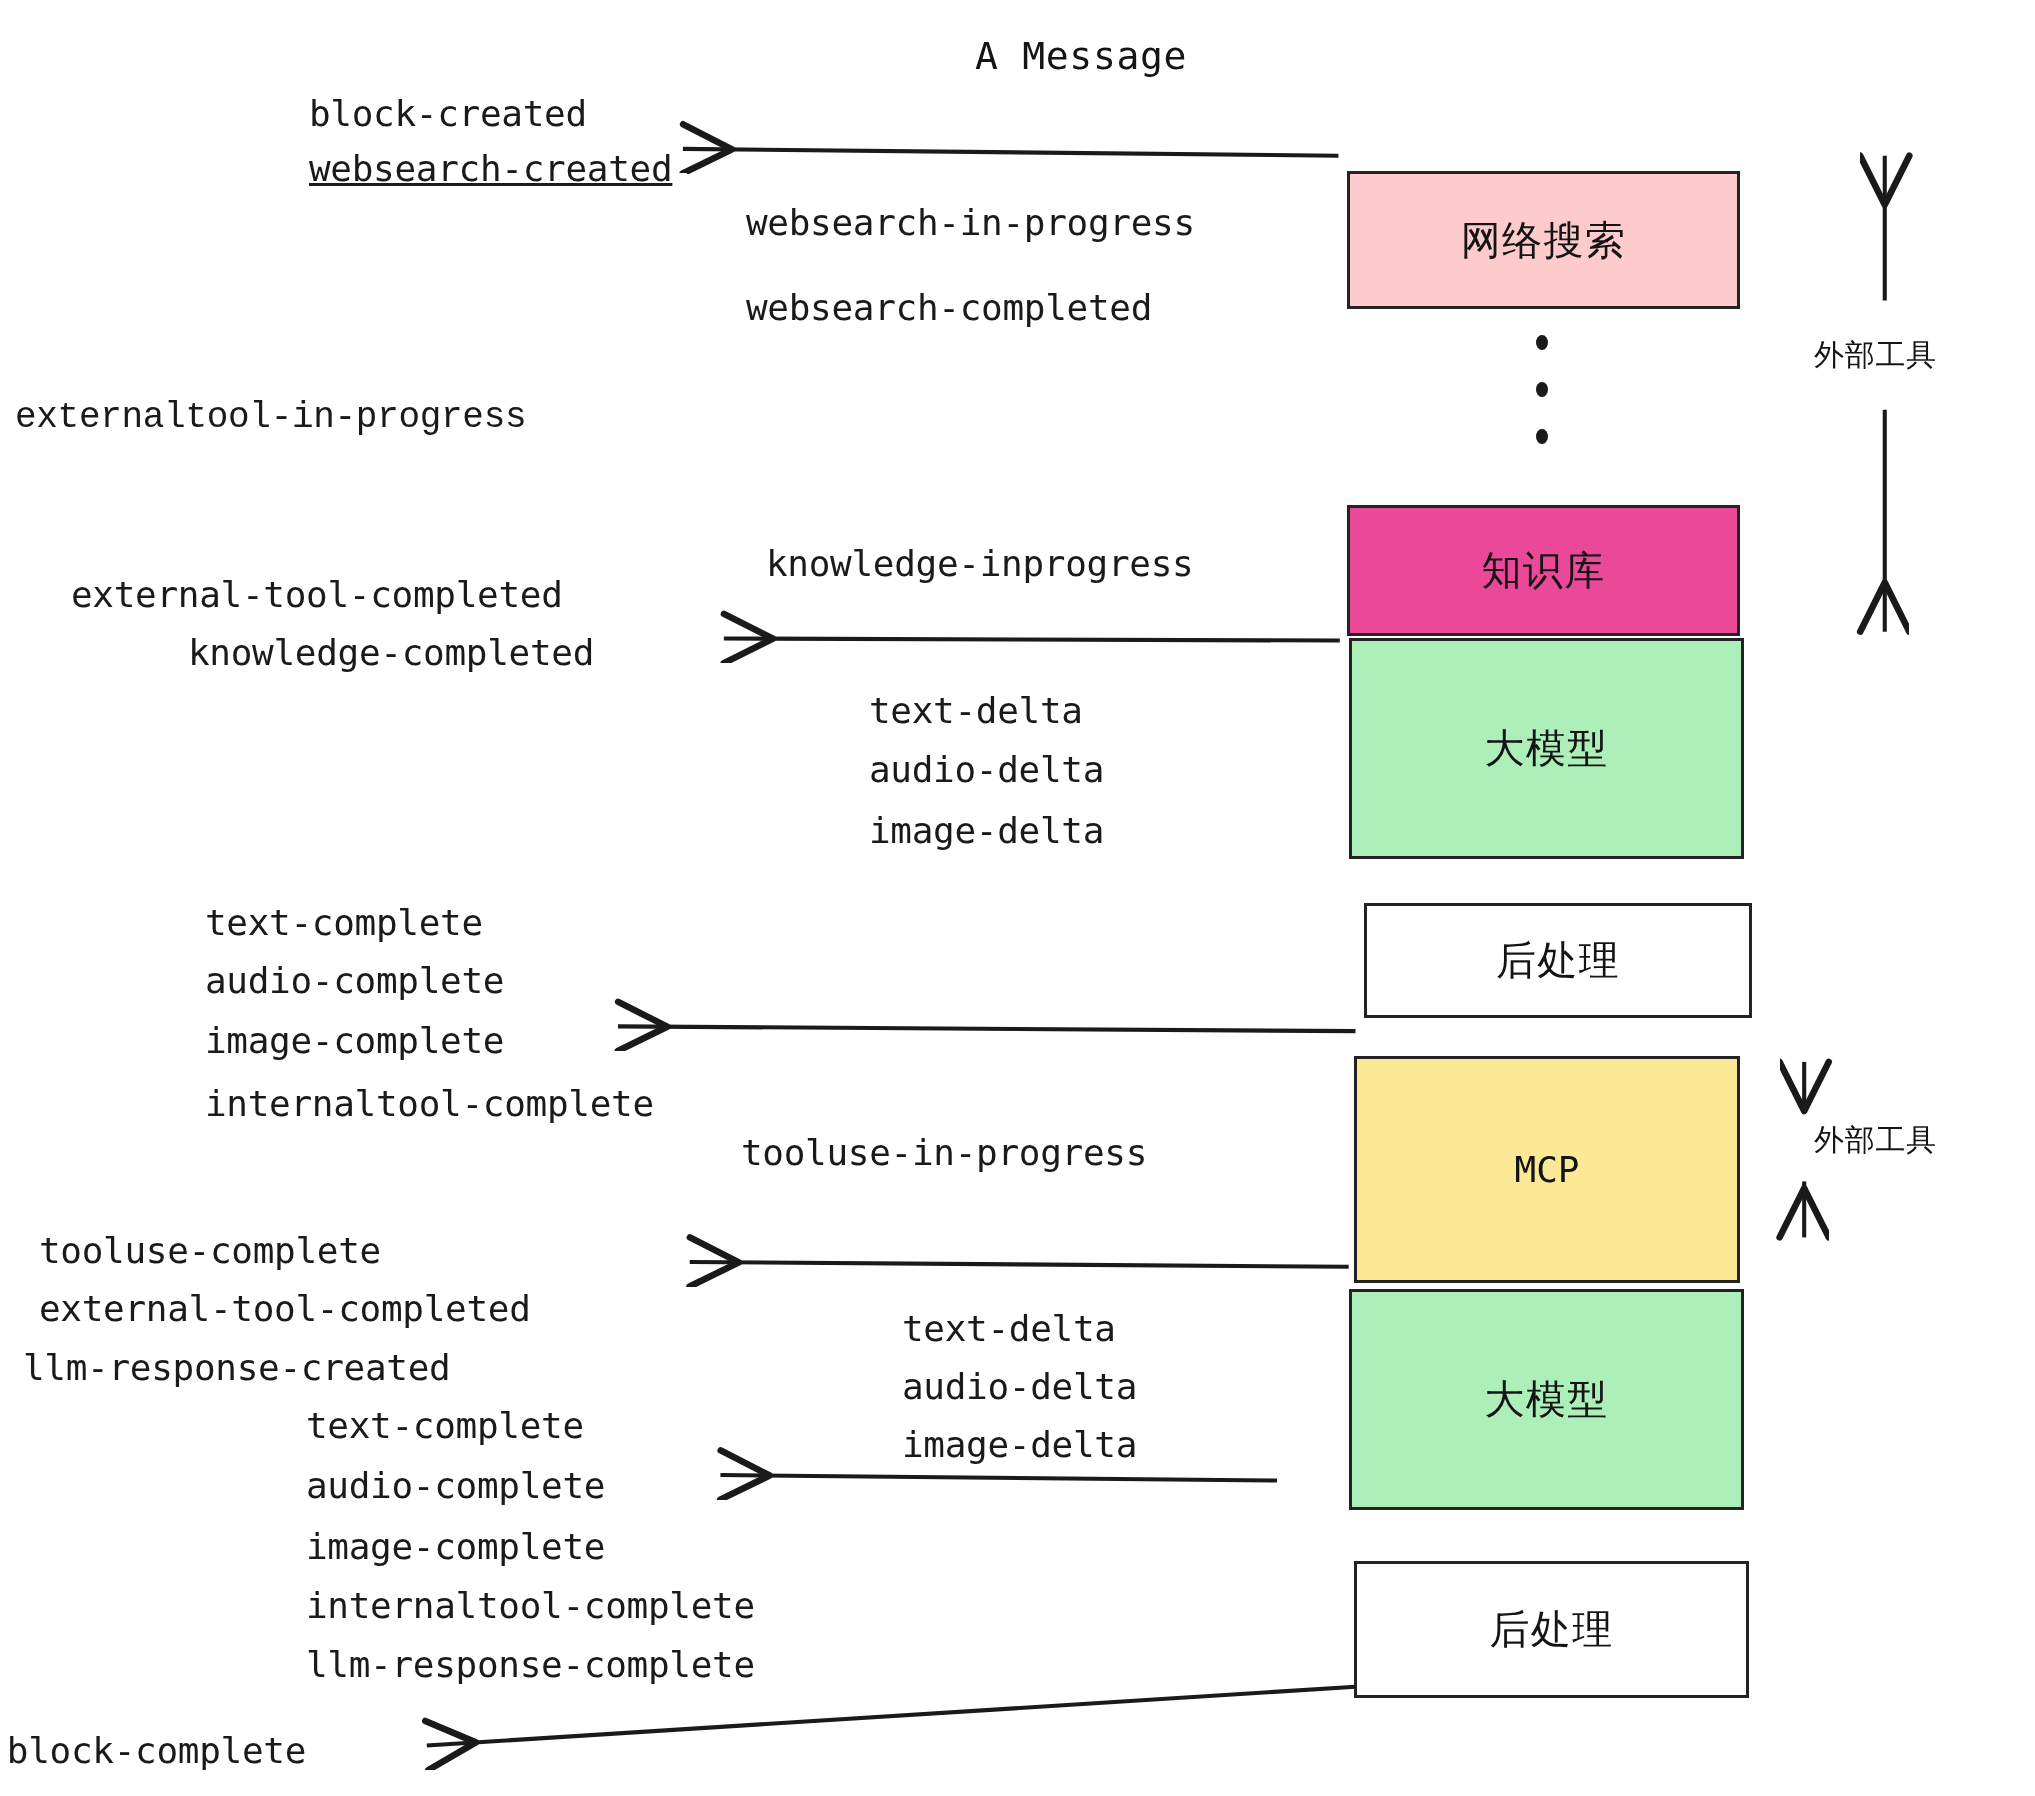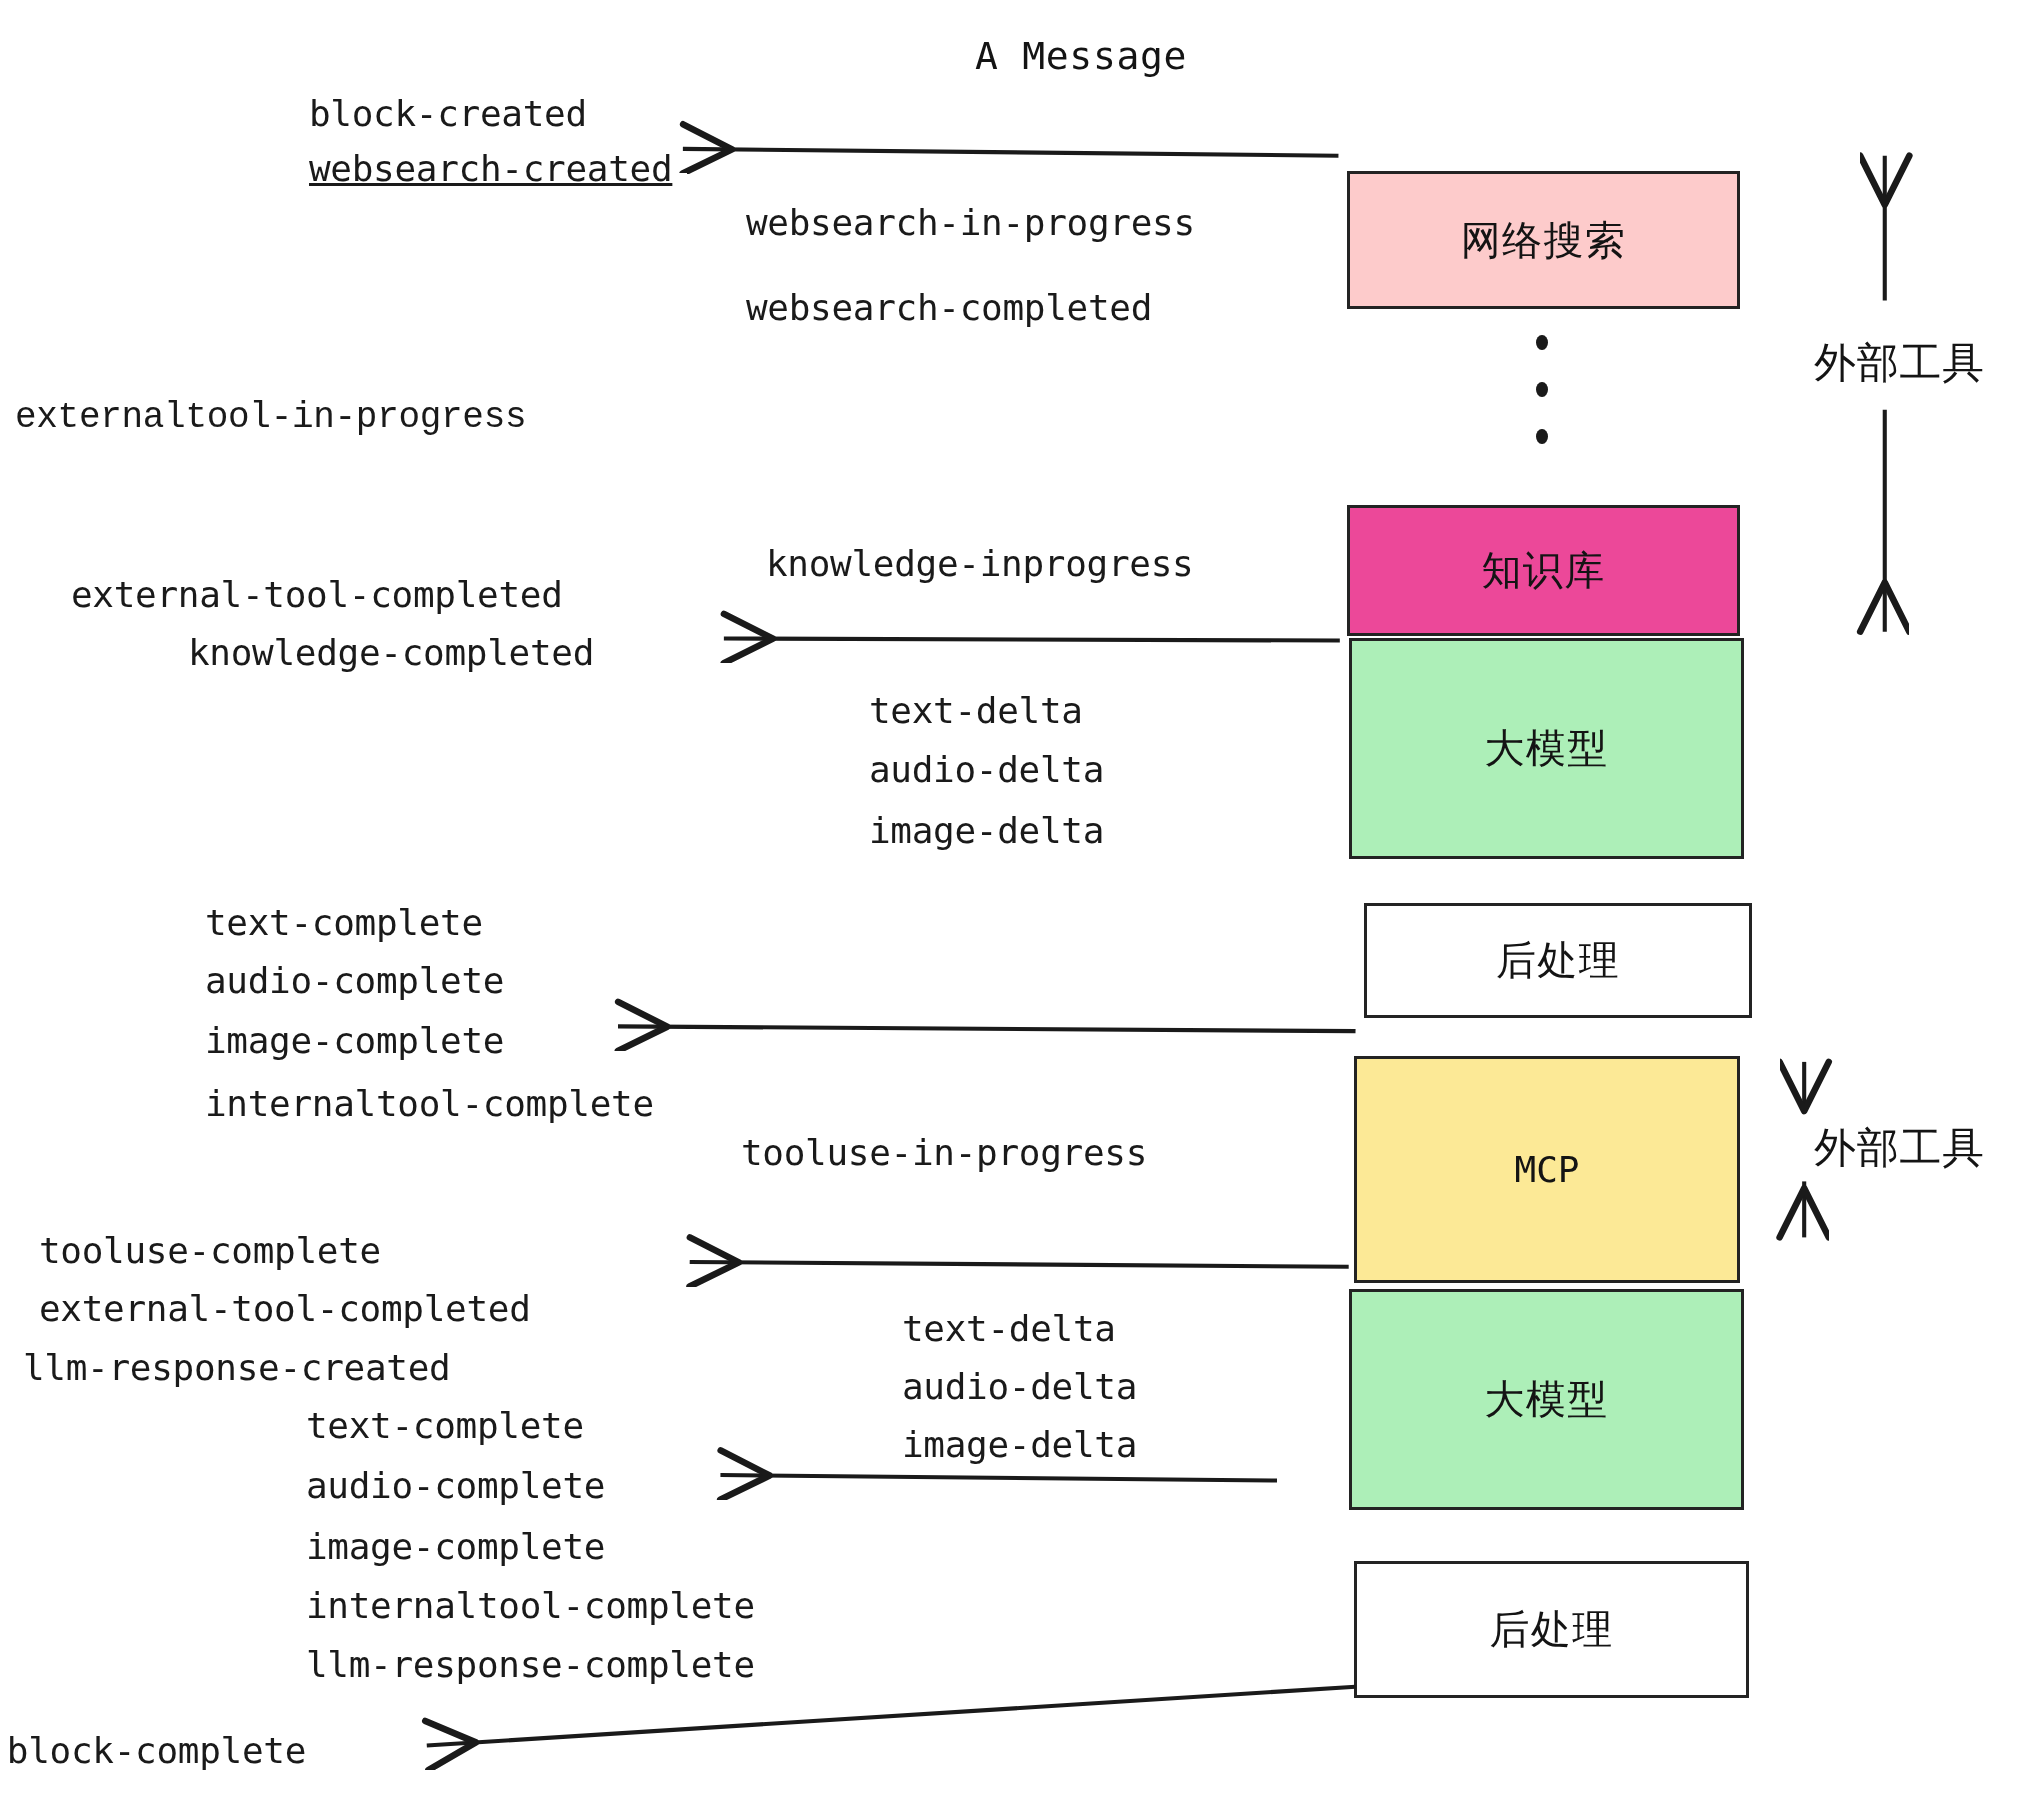--- a/index.html
+++ b/index.html
@@ -36,21 +36,21 @@
     justify-content:center;
     font-family:"DejaVu Sans", sans-serif;
     font-size:40px;
     color:#141414;
     letter-spacing:1.4px;
   }
   .box.mono{font-family:"DejaVu Sans Mono", monospace;font-size:36px;letter-spacing:0;margin-top:26px;}
   .cnlabel{
     position:absolute;
     font-family:"DejaVu Sans", sans-serif;
-    font-size:42px;
+    font-size:30px;
     color:#141414;
     white-space:nowrap;
     letter-spacing:0.7px;
   }
   .dots{
     position:absolute;
     display:flex;
     flex-direction:column;
     align-items:center;
     justify-content:space-between;

